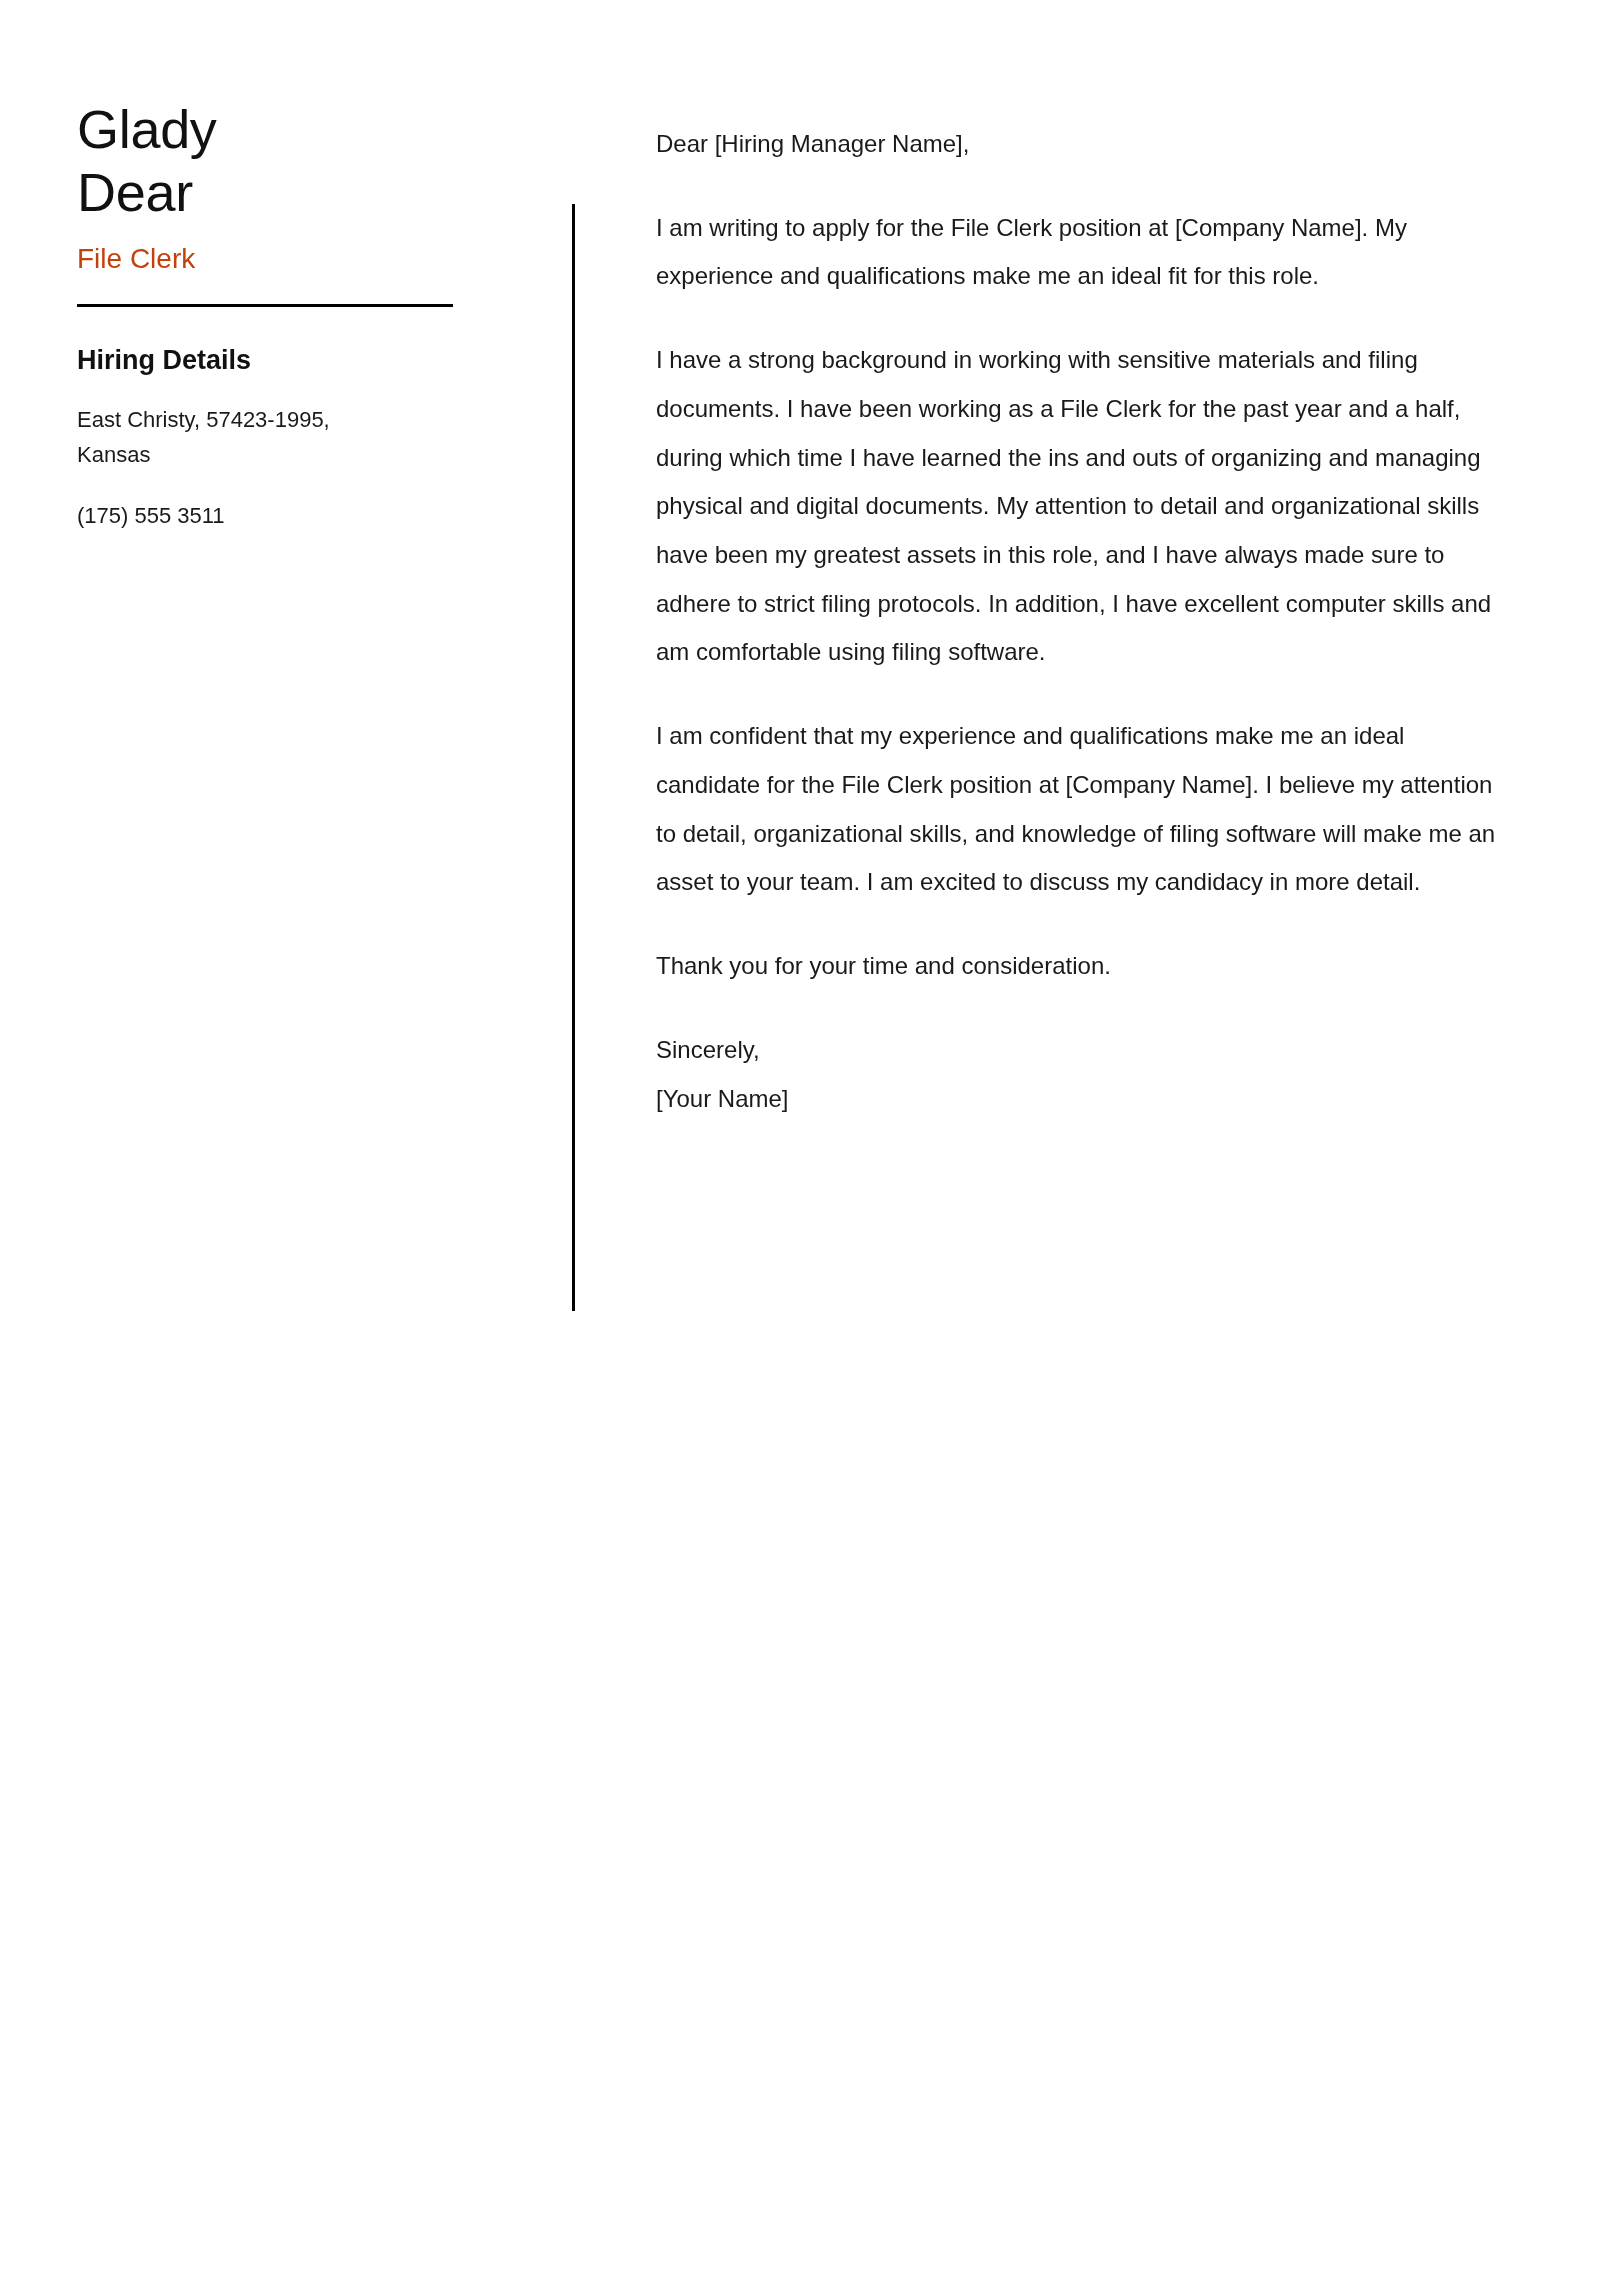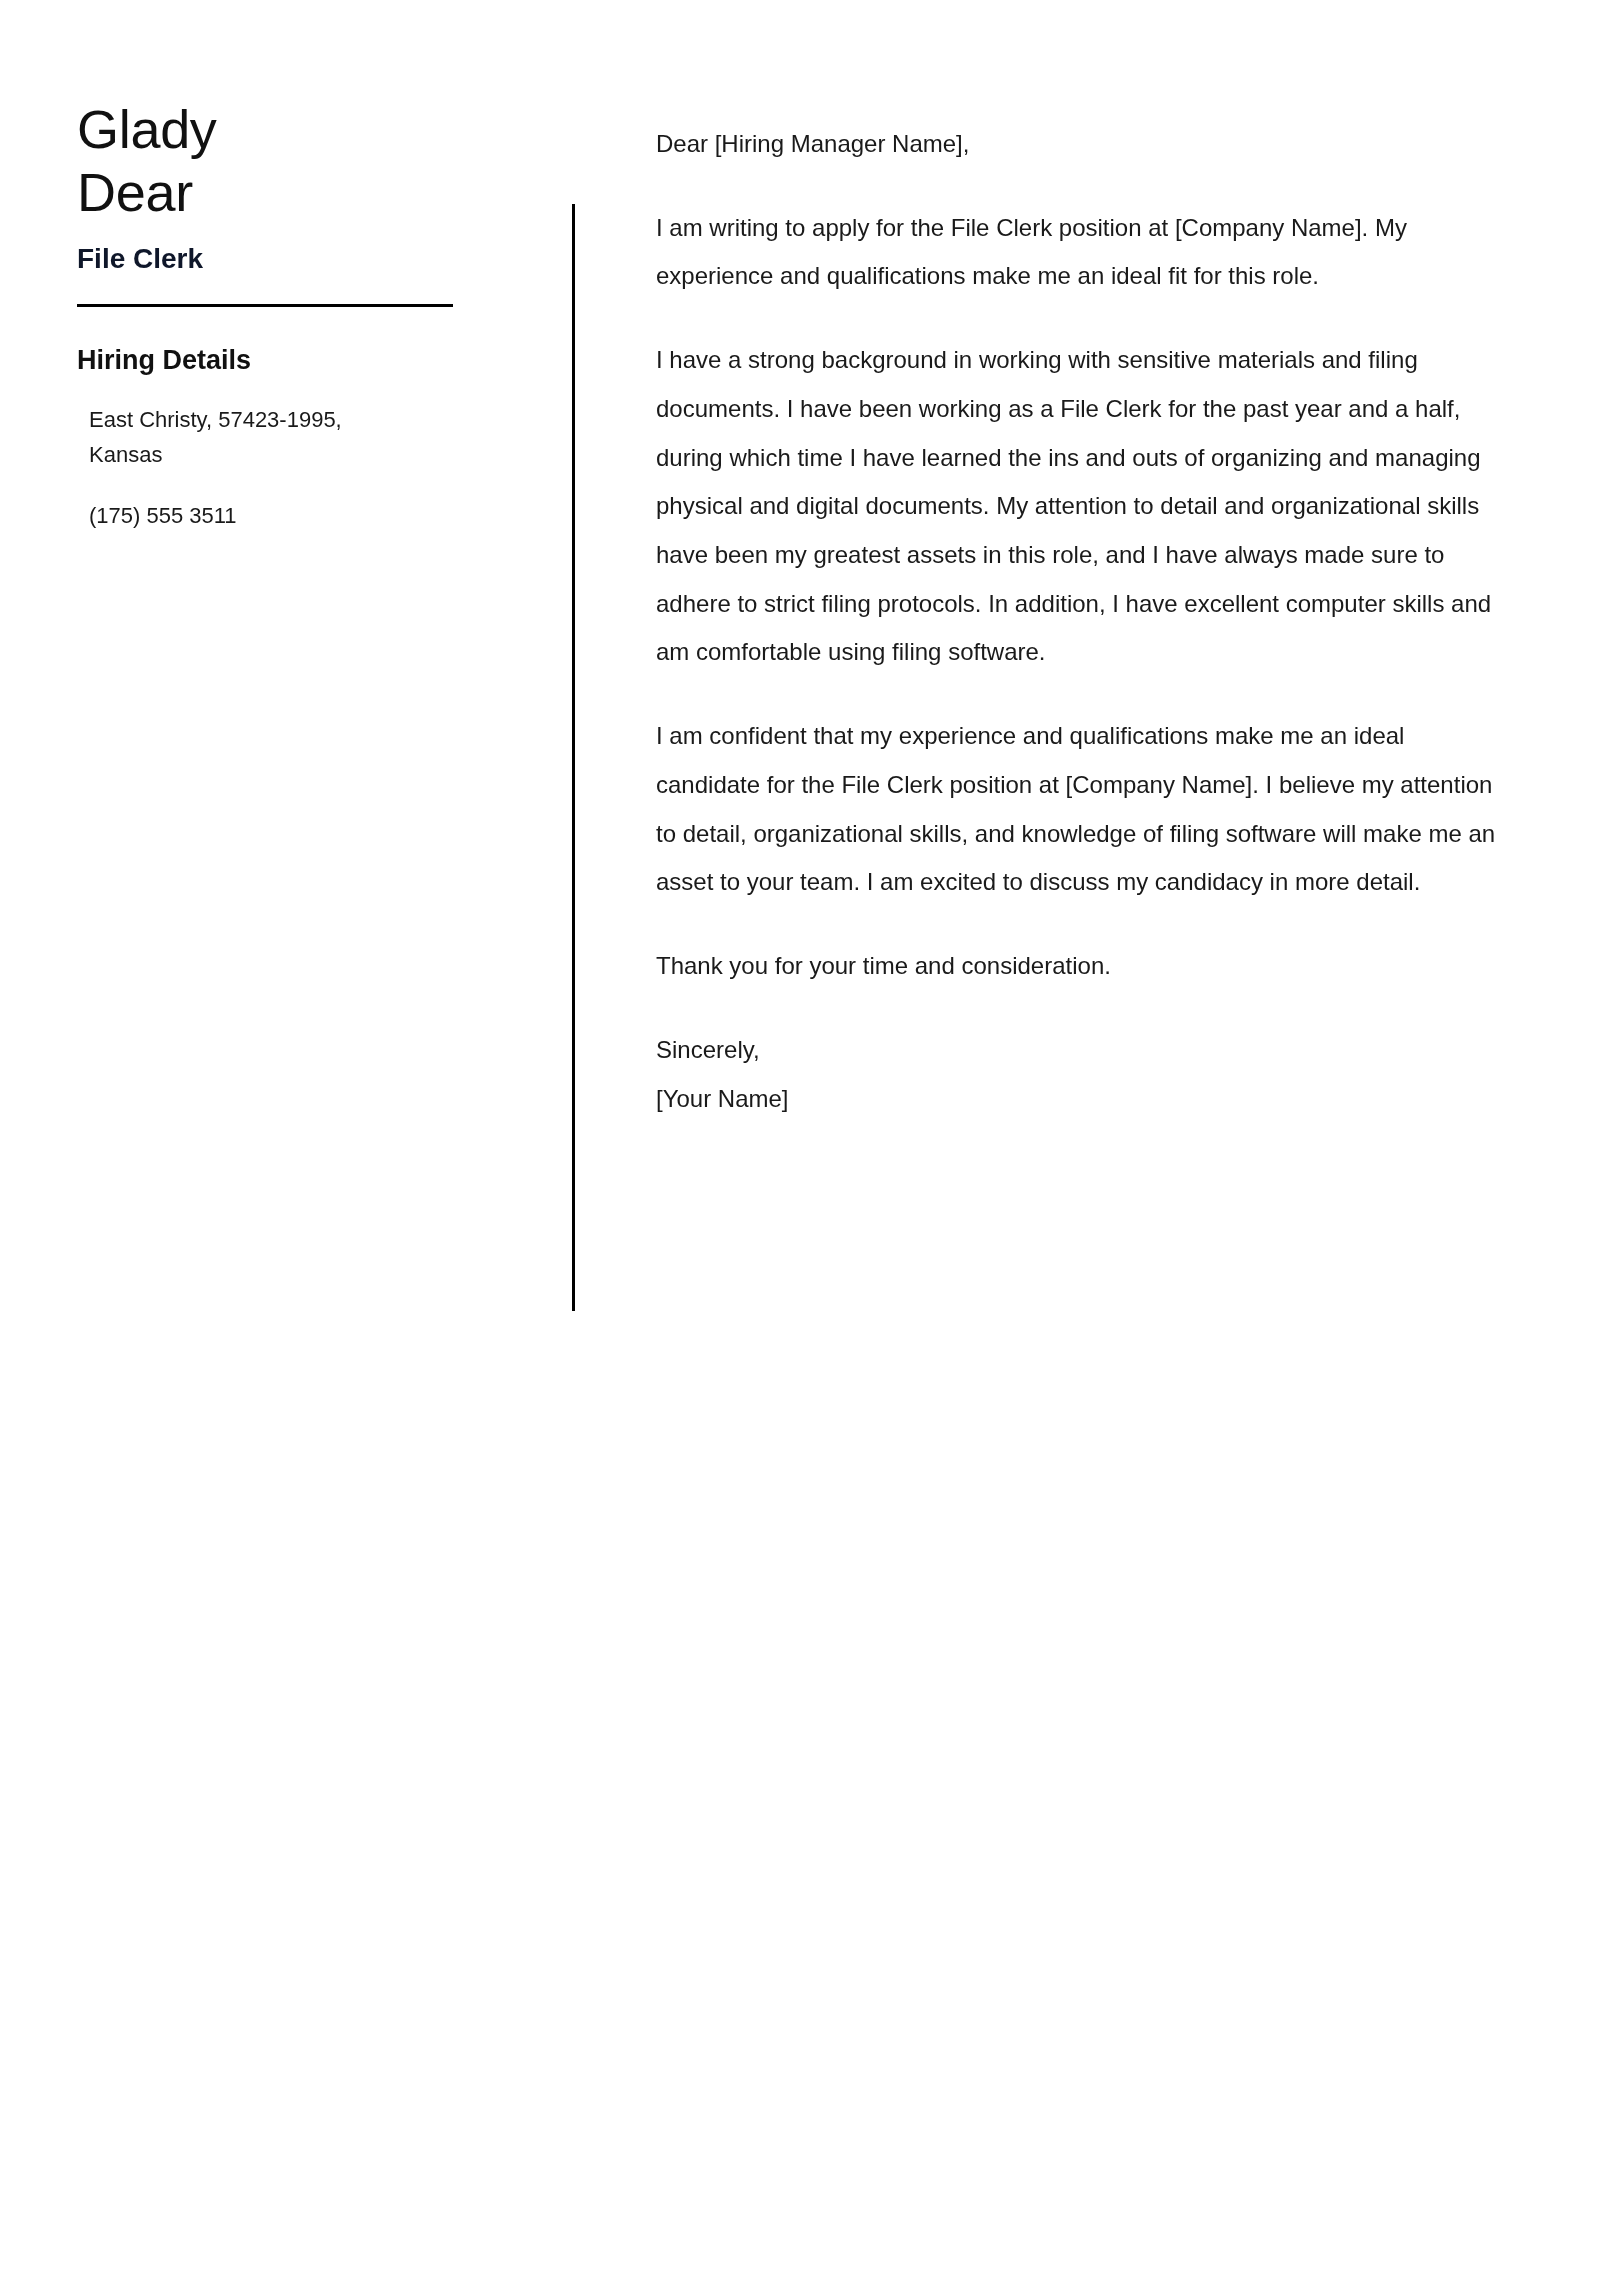--- a/index.html
+++ b/index.html
@@ -39,23 +39,23 @@
     font-weight: 300;
     line-height: 1.16;
     letter-spacing: -0.3px;
     color: #111111;
     white-space: nowrap;
   }
 
   .job-title {
     margin-top: 18.3px;
     font-size: 28px;
-    font-weight: 700;
+    font-weight: 400;
     line-height: 1.2;
-    color: #0f172a;
+    color: #c2410c;
   }
 
   .rule {
     margin-top: 29px;
     width: 376px;
     height: 3.3px;
     background: #000000;
   }
 
   .section-heading {
@@ -72,21 +72,20 @@
     list-style: none;
   }
 
   .contact-item {
     margin-top: 25px;
     font-size: 22px;
     font-weight: 400;
     line-height: 1.62;
     color: #1a1a1a;
     max-width: 314px;
-    margin-left: 12px;
   }
 
   .contact-item.email {
     text-decoration: underline;
     text-underline-offset: 2.6px;
     color: #1a1a1a;
     display: inline-block;
     cursor: pointer;
   }
 

